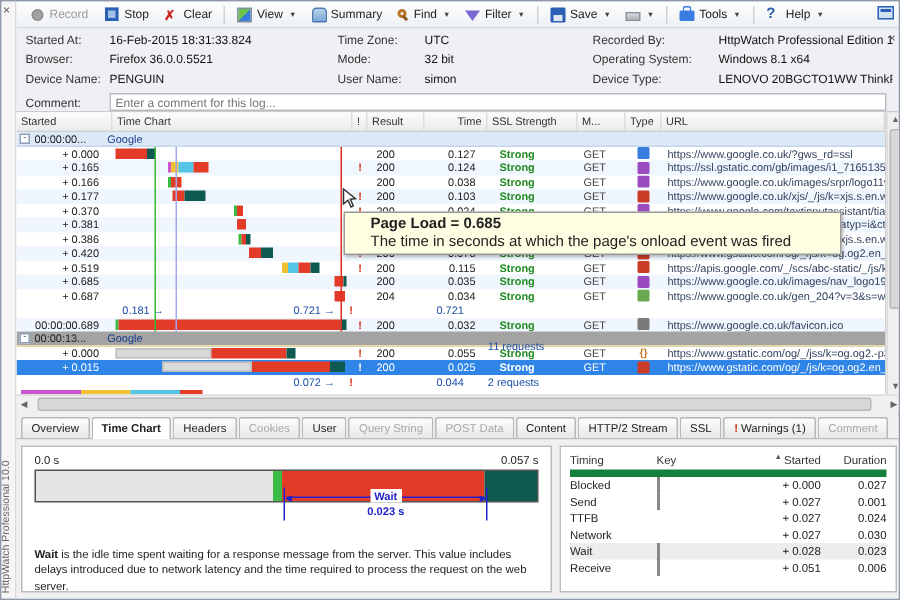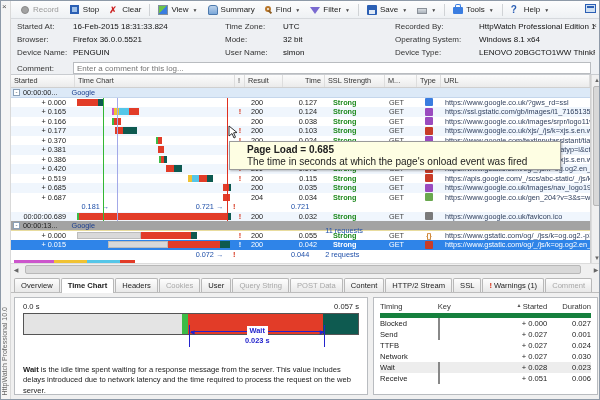--- a/index.html
+++ b/index.html
@@ -545,21 +545,21 @@
             <div class="bar" style="left: 33px;">
               <span style="width: 60px; background: rgb(217, 217, 217); border: 1px solid rgb(188, 188, 188);"></span>
               <span style="width: 52px; background: rgb(226, 60, 40);"></span>
               <span style="width: 10px; background: rgb(14, 90, 80);"></span>
             </div>
           </div>
           <div class="gc c-excl">
             <span class="excl">!</span>
           </div>
           <div class="gc c-result">200</div>
-          <div class="gc c-time">0.042</div>
+          <div class="gc c-time">0.025</div>
           <div class="gc c-ssl">
             <span class="ssl-strong">Strong</span>
           </div>
           <div class="gc c-method">GET</div>
           <div class="gc c-type">
             <span class="ti" style="background: rgb(200, 60, 40);"></span>
           </div>
           <div class="gc c-url">https://www.gstatic.com/og/_/js/k=og.og2.en_US...</div>
         </div>
         <div class="grow">

